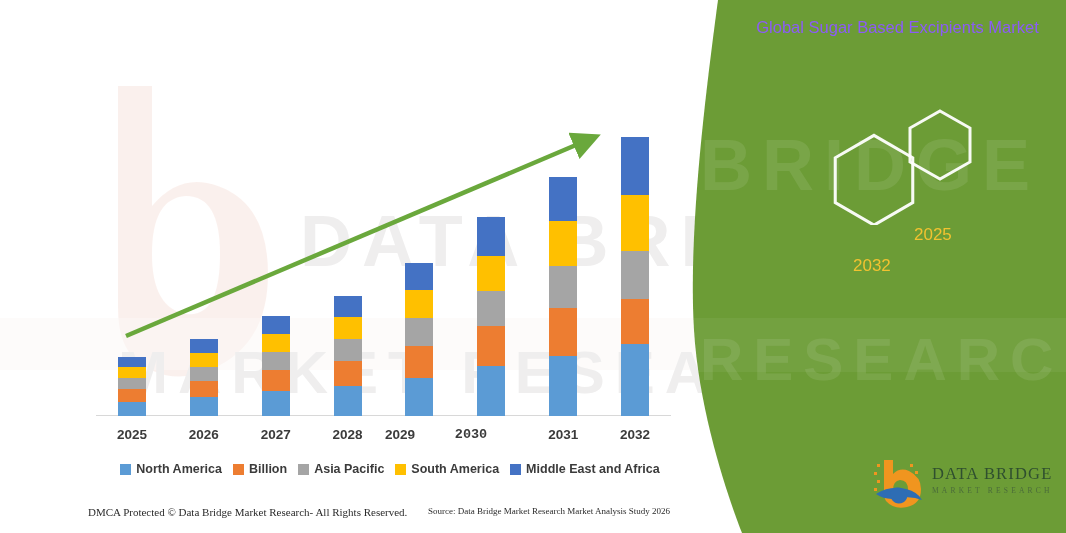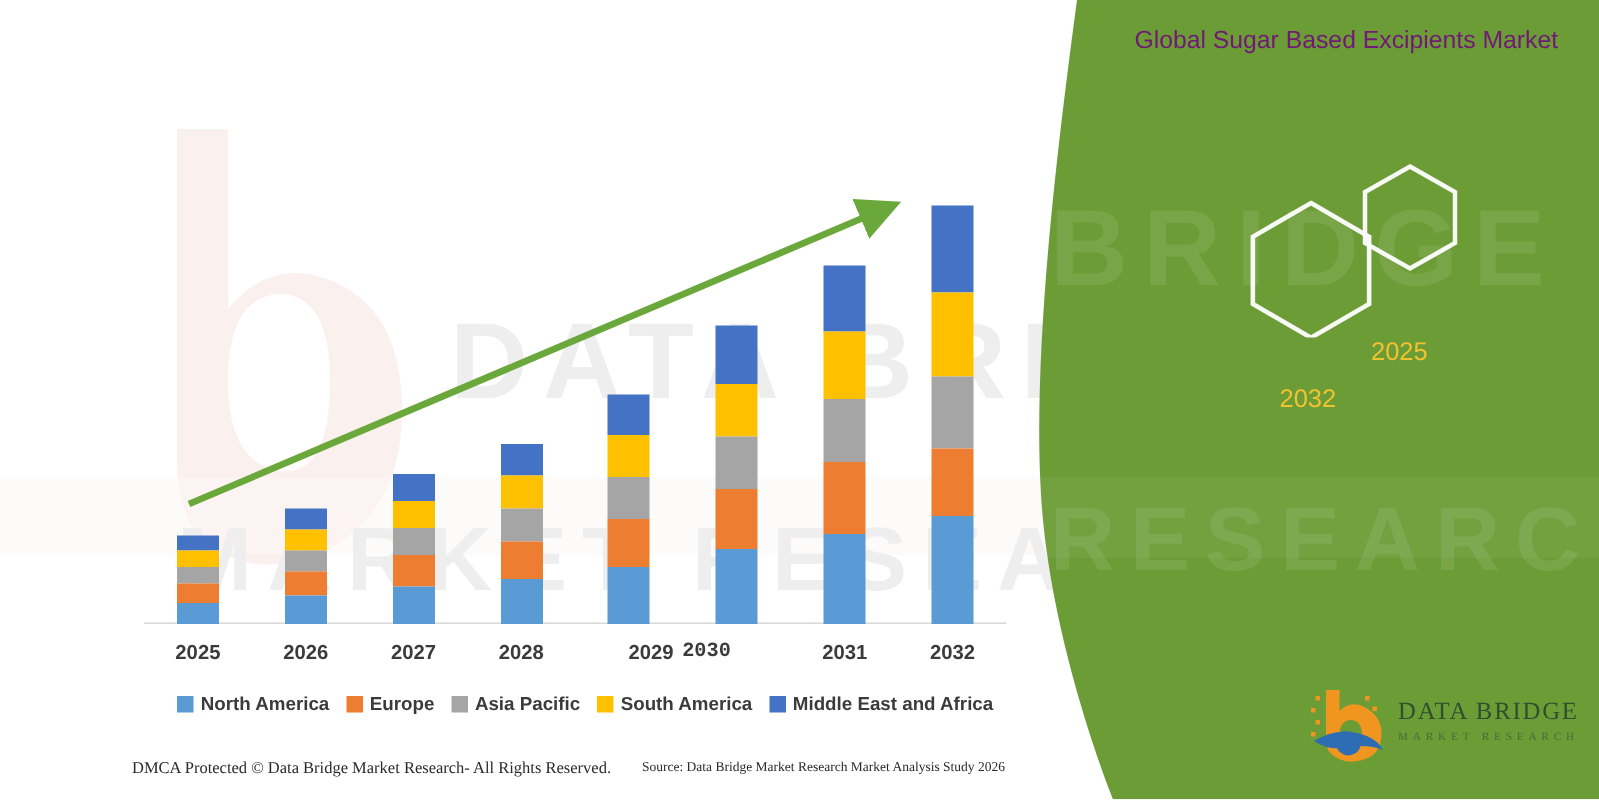--- a/index.html
+++ b/index.html
@@ -28,21 +28,21 @@
   .wm-line.l2 { left:118px; top:338px; font-size:60px; }
   .wm-band {
     position:absolute; left:0; width:1066px; background:#fbf7f5; opacity:.55;
   }
 
   
   .green-panel { position:absolute; left:0; top:0; width:1066px; height:533px; }
 
   .panel-title {
     position:absolute; left:735px; top:16px; width:325px;
-    text-align:center; color:#701a75; font-size:16.5px; line-height:23px;
+    text-align:center; color:#8b5cf6; font-size:16.5px; line-height:23px;
     font-weight:400;
   }
   .panel-title .tl { display:block; }
 
   .hexwrap { position:absolute; left:800px; top:95px; width:230px; height:130px; }
   .hex-label {
     position:absolute; color:#f2c230; font-size:17px; font-weight:400;
   }
   .hex-label.big { left:53px; top:161px; }
   .hex-label.small { left:114px; top:130px; }
@@ -223,21 +223,21 @@
         <span class="seg" style="height: 48px; background: rgb(165, 165, 165);"></span>
         <span class="seg" style="height: 45px; background: rgb(237, 125, 49);"></span>
         <span class="seg" style="height: 72px; background: rgb(91, 155, 213);"></span>
       </div>
     </div>
   <div id="xlabels">
       <div class="xlabel" style="left: 96.9375px;">2025</div>
       <div class="xlabel" style="left: 168.812px;">2026</div>
       <div class="xlabel" style="left: 240.688px;">2027</div>
       <div class="xlabel" style="left: 312.562px;">2028</div>
-      <div class="xlabel" style="left: 399px;">2029</div>
+      <div class="xlabel" style="left: 365px;">2029</div>
       <div class="xlabel" style="left: 436px; font-family: Liberation Mono, monospace;">2030</div>
       <div class="xlabel" style="left: 528.188px;">2031</div>
       <div class="xlabel" style="left: 600.062px;">2032</div>
     </div>
 
   <svg class="arrow" width="575" height="316" viewBox="0 0 575 316">
     <defs>
       <marker id="ah" markerWidth="7" markerHeight="7" refX="2.2" refY="3.2" orient="auto">
         <path d="M0,0 L6.5,3.2 L0,6.4 z" fill="#6aa83c"></path>
       </marker>
@@ -245,21 +245,21 @@
     <line x1="30" y1="236" x2="487" y2="42" stroke="#6aa83c" stroke-width="4.5" marker-end="url(#ah)"></line>
   </svg>
 
   <div class="legend" id="legend">
       <div class="leg-item">
         <span class="leg-sw" style="background: rgb(91, 155, 213);"></span>
         <span class="leg-tx">North America</span>
       </div>
       <div class="leg-item">
         <span class="leg-sw" style="background: rgb(237, 125, 49);"></span>
-        <span class="leg-tx">Europe</span>
+        <span class="leg-tx">Billion</span>
       </div>
       <div class="leg-item">
         <span class="leg-sw" style="background: rgb(165, 165, 165);"></span>
         <span class="leg-tx">Asia Pacific</span>
       </div>
       <div class="leg-item">
         <span class="leg-sw" style="background: rgb(255, 192, 0);"></span>
         <span class="leg-tx">South America</span>
       </div>
       <div class="leg-item">

